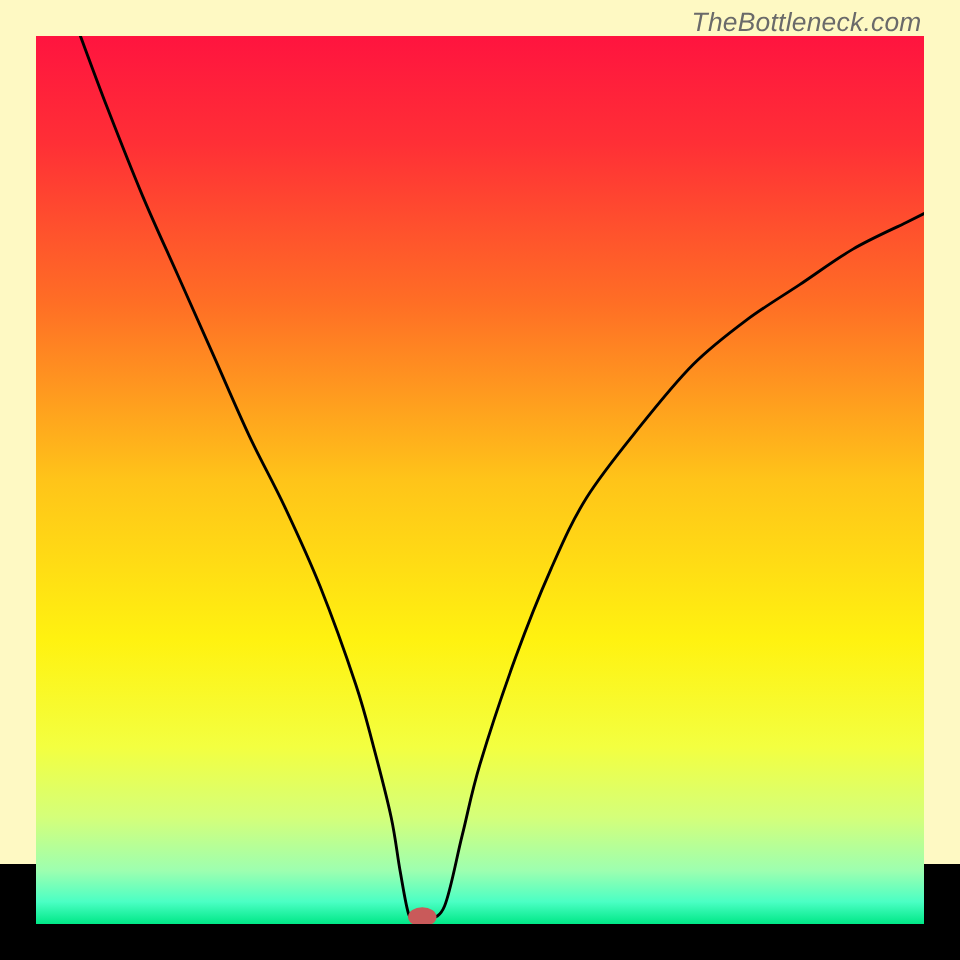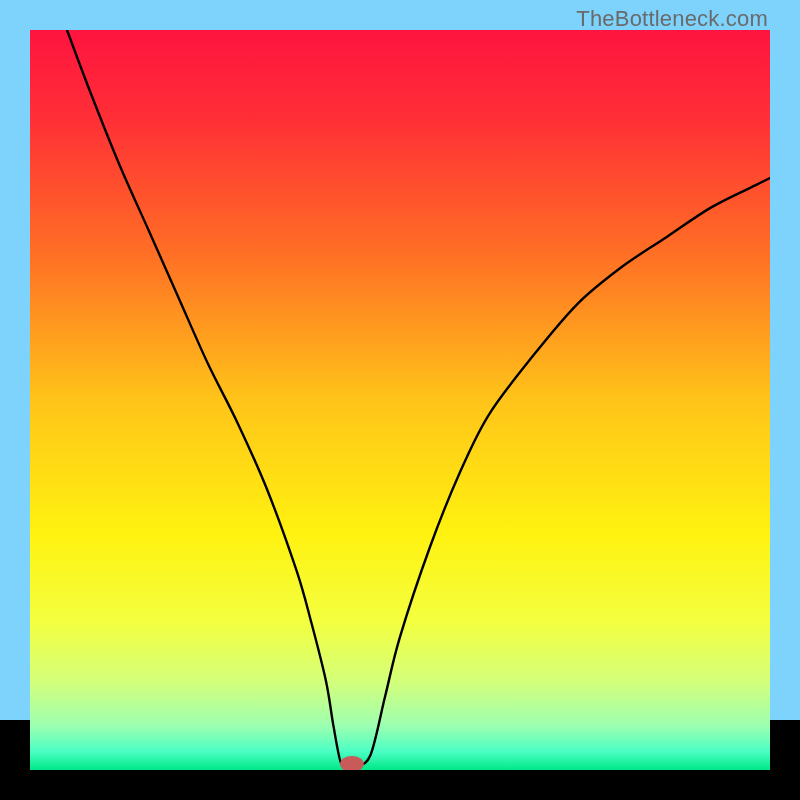--- a/index.html
+++ b/index.html
@@ -8,21 +8,22 @@
     width: 800px;
     height: 800px;
     overflow: hidden;
     background: #000;
     font-family: Arial, Helvetica, sans-serif;
   }
   .frame {
     position: relative;
     width: 800px;
     height: 720px;
-    background: #7dd3fc;
+    background: #fef9c3;
+    font-style: italic;
   }
   .plot {
     position: absolute;
     left: 30px;
     top: 30px;
     width: 740px;
     height: 740px;
     overflow: hidden;
   }
   .watermark {

